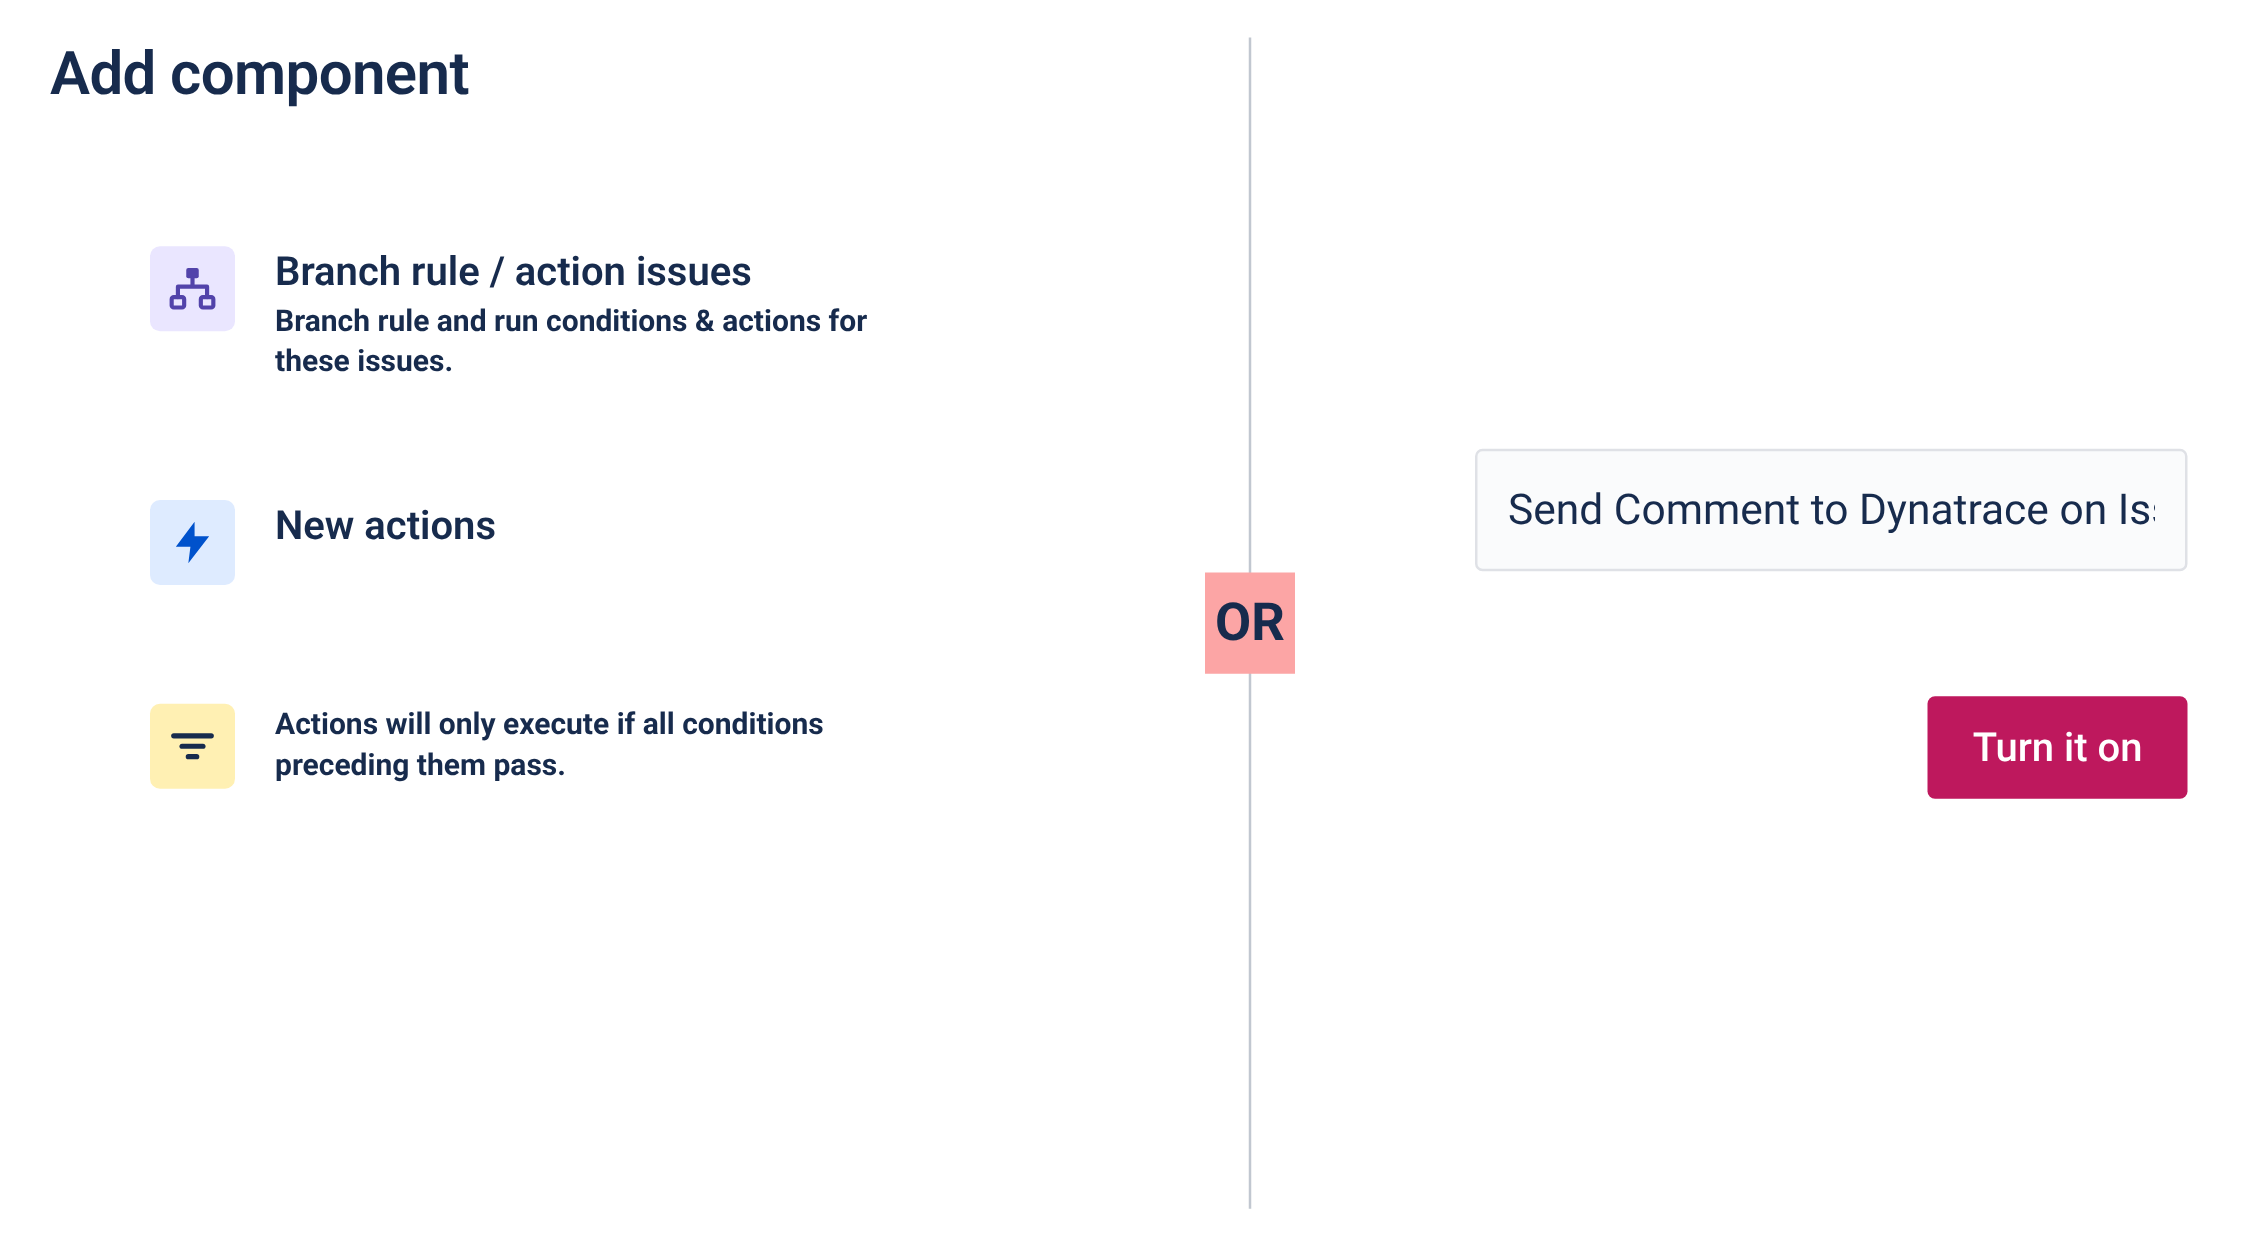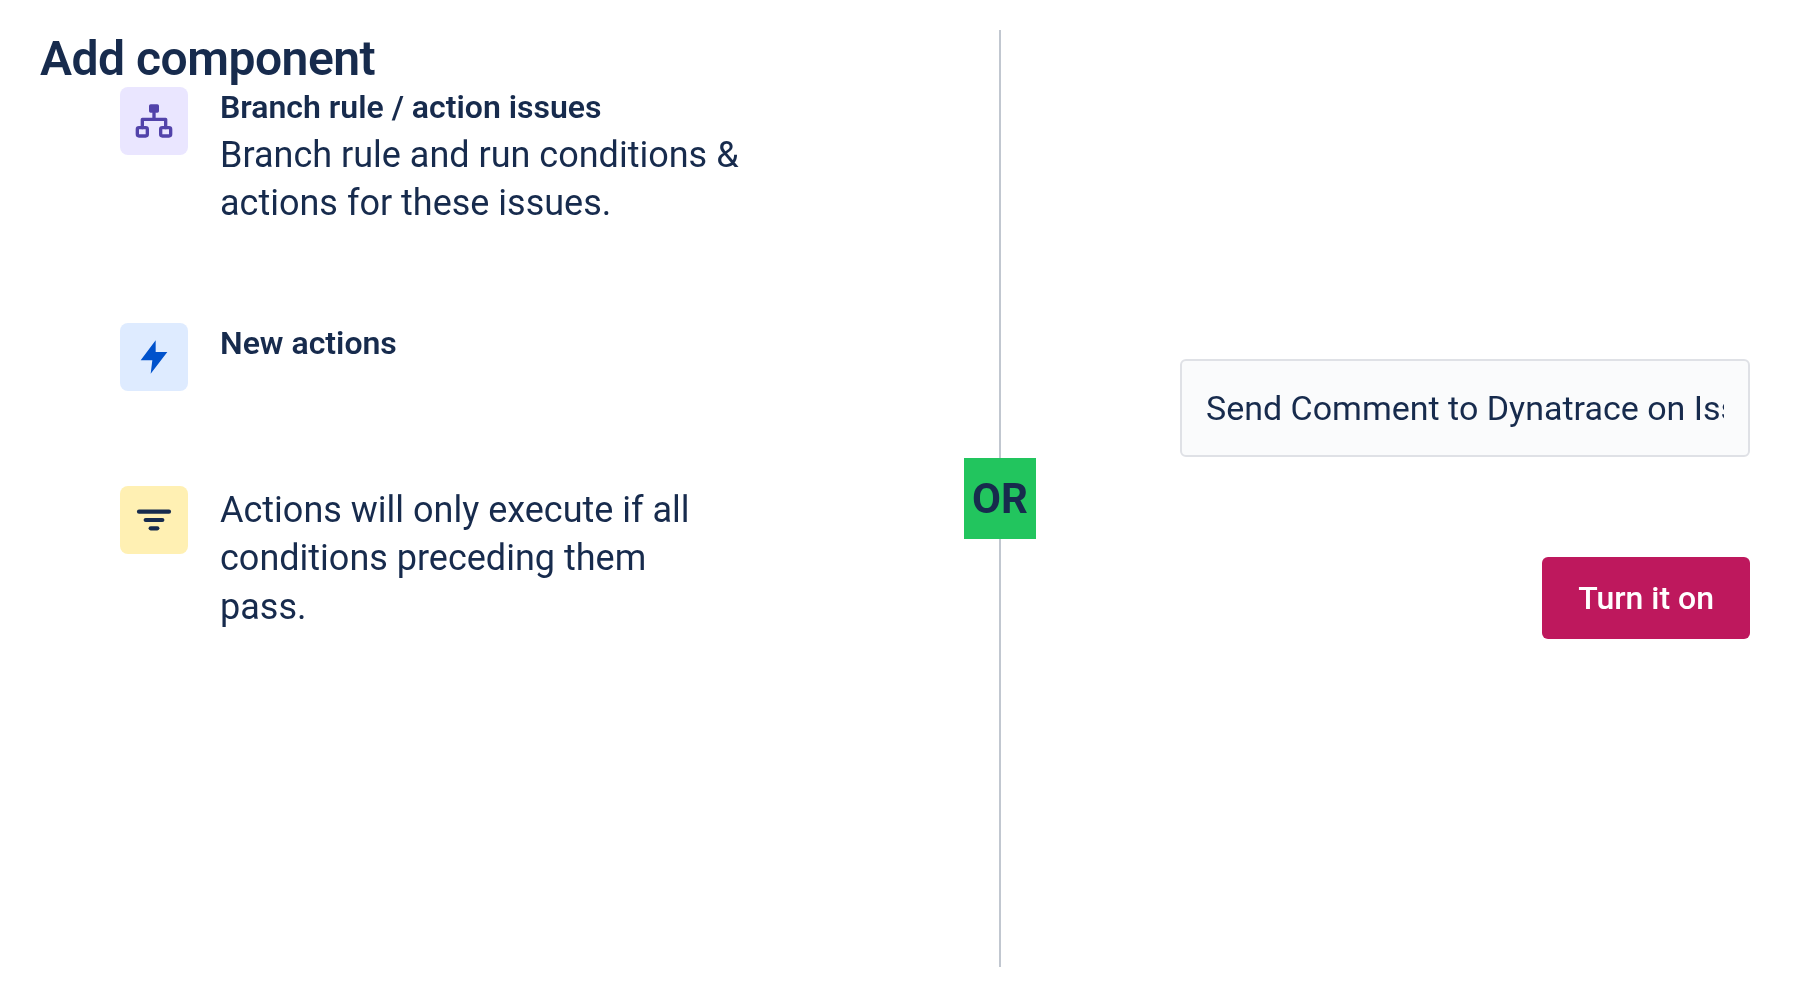--- a/index.html
+++ b/index.html
@@ -18,20 +18,21 @@
     padding: 30px 40px 30px 40px;
   }
   .left-panel {
     flex: 0 0 900px;
     padding-right: 40px;
   }
   .page-title {
     font-size: 48px;
     font-weight: 600;
     color: #172B4D;
+    margin-bottom: 110px;
     letter-spacing: -0.5px;
   }
   .option-list {
     padding-left: 80px;
   }
   .option {
     display: flex;
     align-items: flex-start;
     margin-bottom: 95px;
     cursor: pointer;
@@ -55,22 +56,22 @@
     max-width: 520px;
   }
   .option-title {
     font-size: 32px;
     font-weight: 600;
     color: #172B4D;
     line-height: 1.3;
     margin-bottom: 2px;
   }
   .option-desc {
-    font-size: 36px;
-    font-weight: 400;
+    font-size: 24px;
+    font-weight: 700;
     color: #172B4D;
     line-height: 1.35;
   }
   .divider-wrap {
     position: relative;
     flex: 0 0 120px;
     display: flex;
     align-items: center;
     justify-content: center;
   }
@@ -78,21 +79,21 @@
     position: absolute;
     left: 50%;
     top: 0;
     bottom: 0;
     width: 2px;
     background: #C1C7D0;
     transform: translateX(-50%);
   }
   .or-label {
     position: relative;
-    background: #22c55e;
+    background: #fca5a5;
     font-size: 42px;
     font-weight: 700;
     color: #172B4D;
     padding: 16px 8px;
     z-index: 2;
   }
   .right-panel {
     flex: 1;
     display: flex;
     flex-direction: column;

